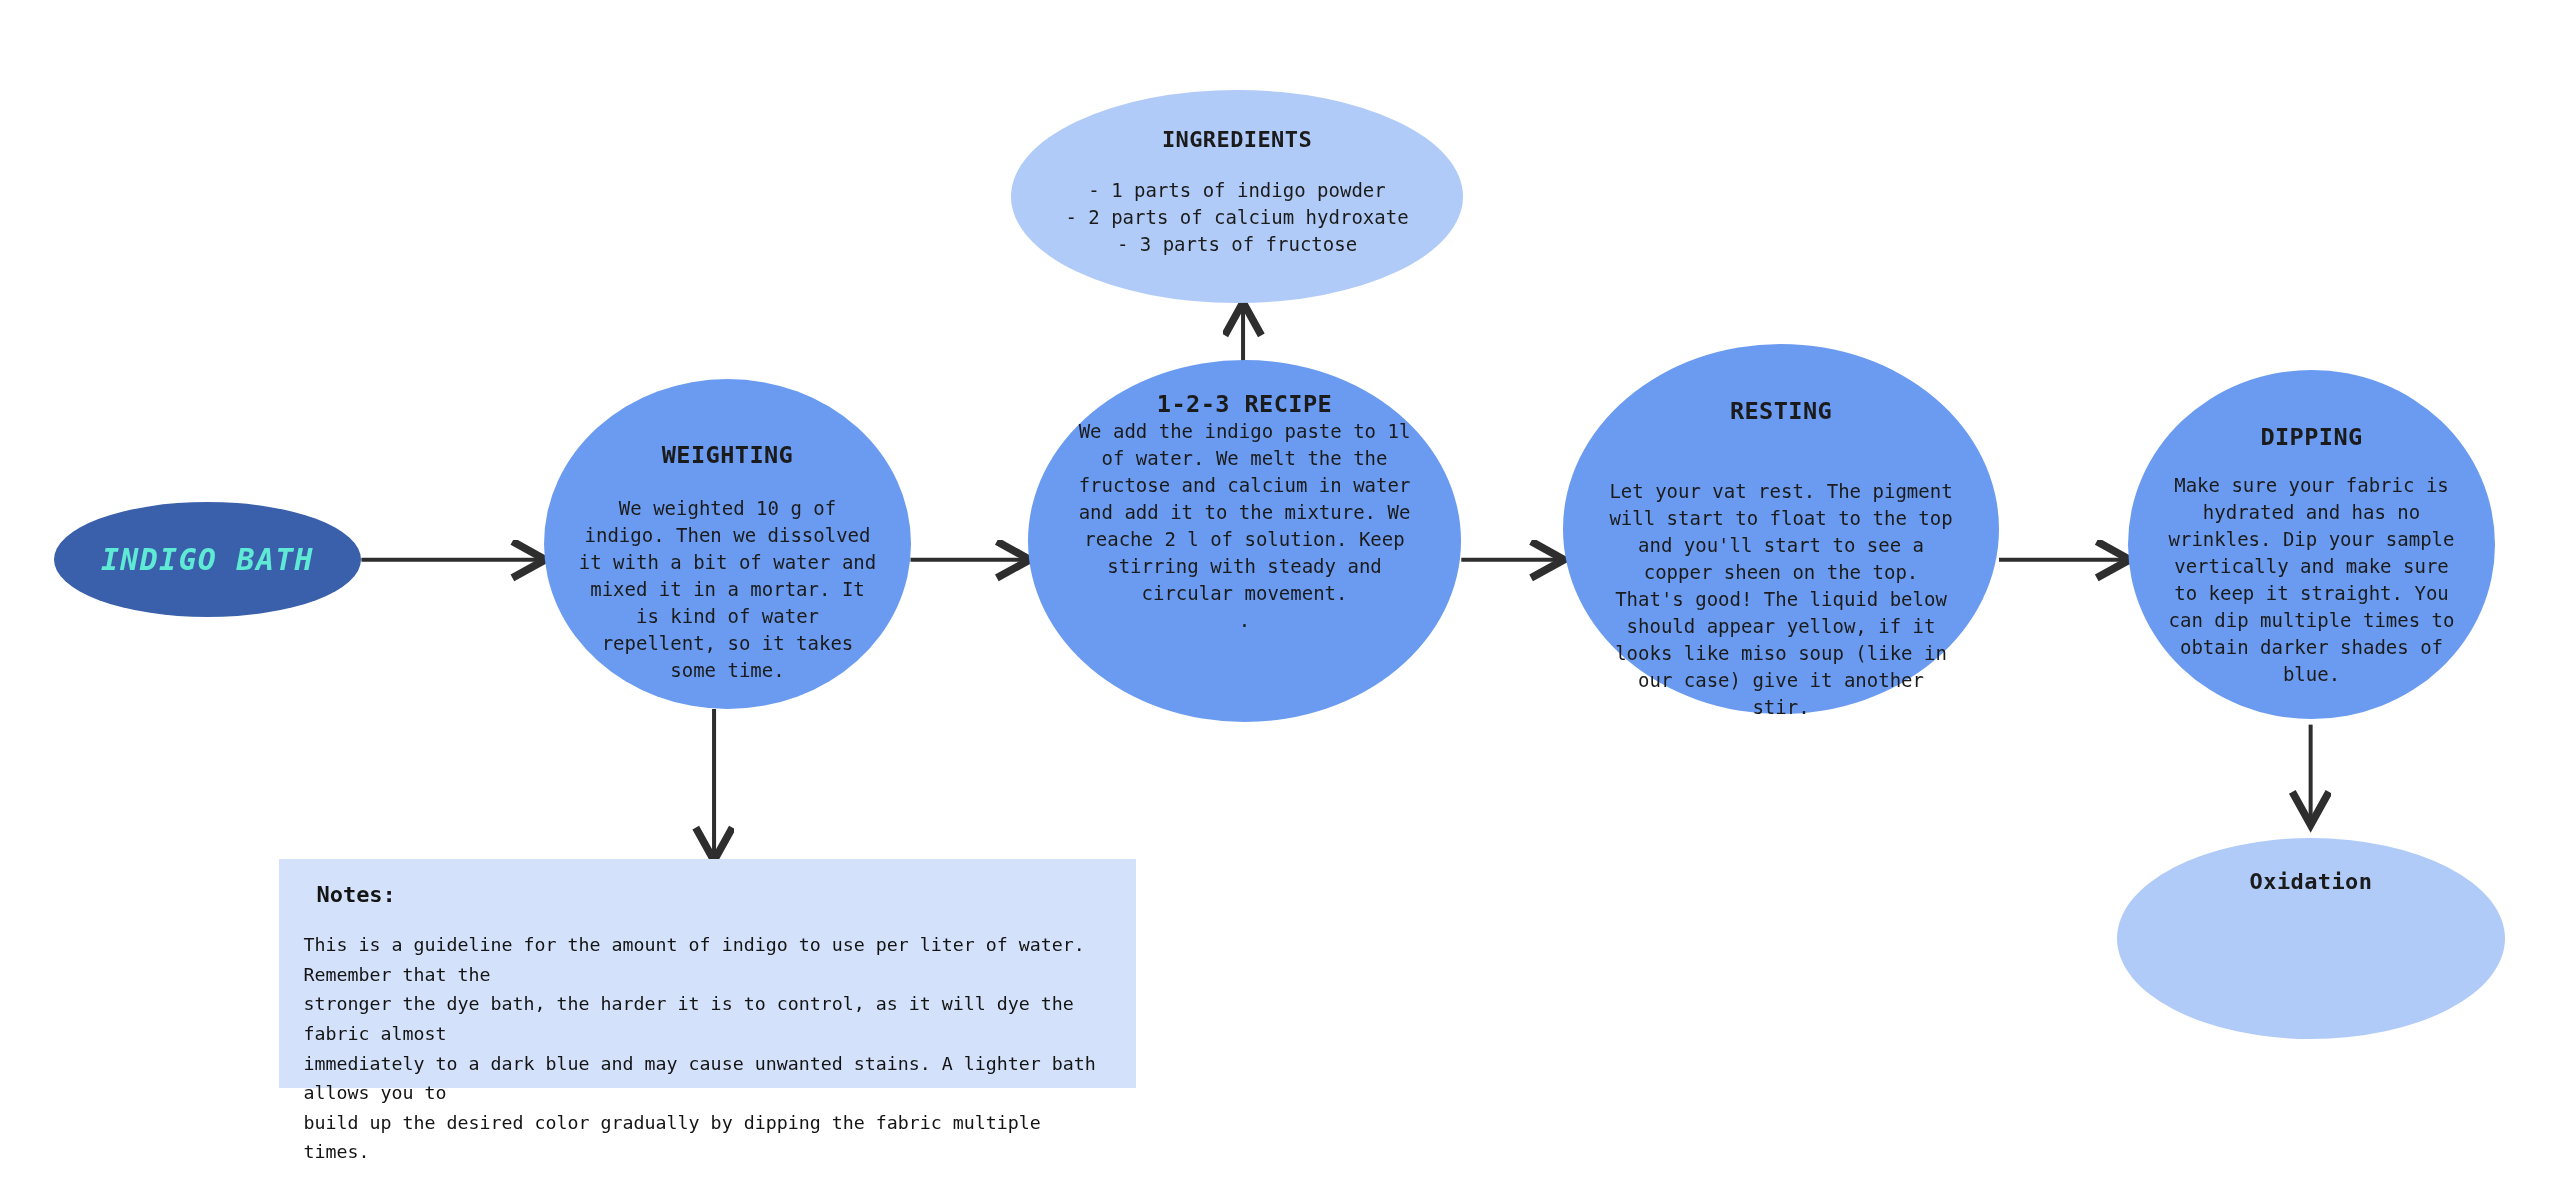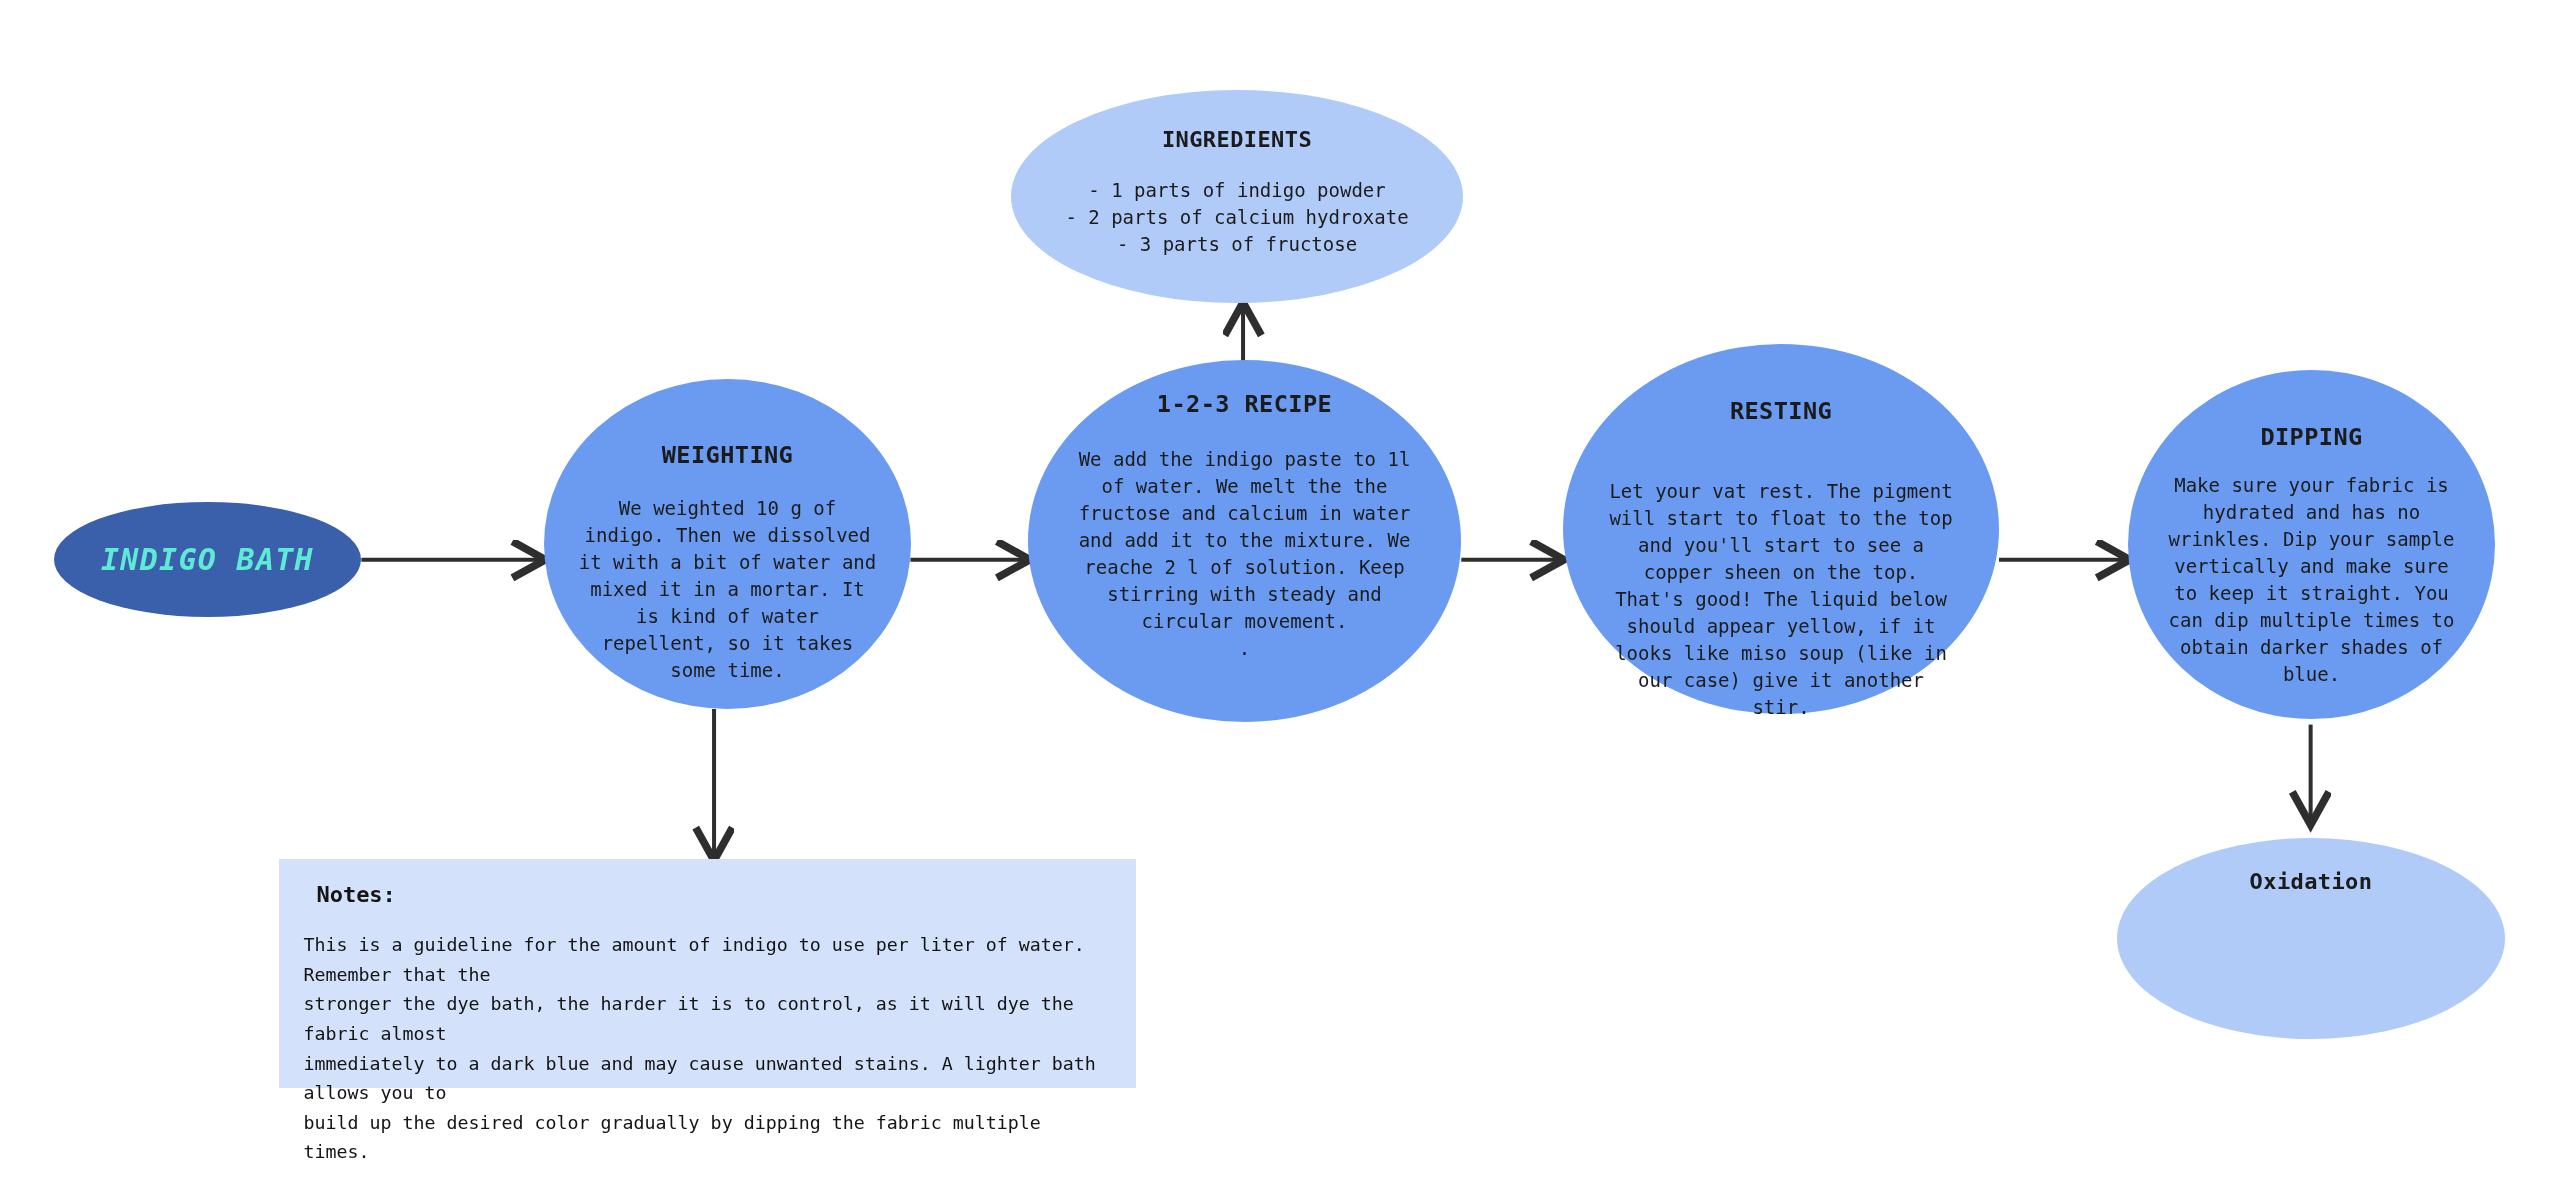--- a/index.html
+++ b/index.html
@@ -139,21 +139,21 @@
   <div class="node ellipse aux-node" style="left:1011px; top:90px; width:452px; height:213px; padding:37px 23px 0 23px;">
     <div class="node-title">INGREDIENTS</div>
     <div class="node-body" style="margin-top:24.4px;">- 1 parts of indigo powder
 - 2 parts of calcium hydroxate
 - 3 parts of fructose</div>
   </div>
 
   <div class="node ellipse step-node" style="left:1028px; top:360px; width:433px; height:362px; padding:31px 31px 0 31px;">
     <div class="node-title">1-2-3
 RECIPE</div>
-    <div class="node-body" style="margin-top:28px;">We add the indigo paste to 1l
+    <div class="node-body" style="">We add the indigo paste to 1l
 of water. We melt the the
 fructose and calcium in water
 and add it to the mixture. We
 reache 2 l of solution. Keep
 stirring with steady and
 circular movement.
 .</div>
   </div>
 
   <div class="node ellipse step-node" style="left:1563px; top:344px; width:436px; height:370px; padding:54px 28px 0 28px;gap:28px;">

